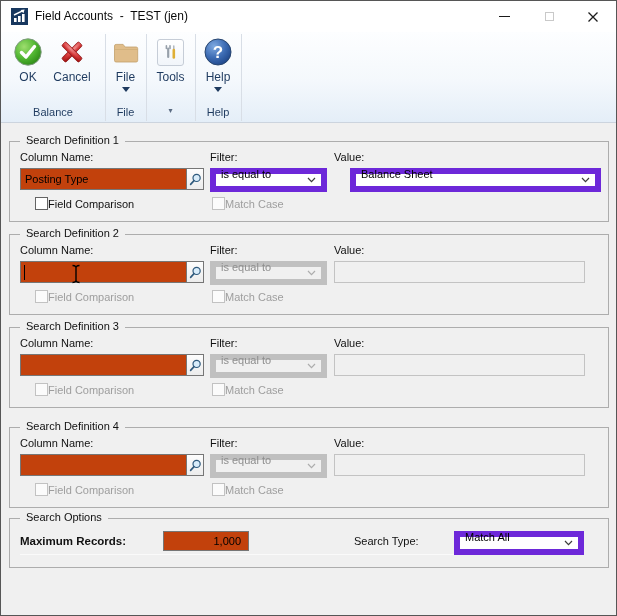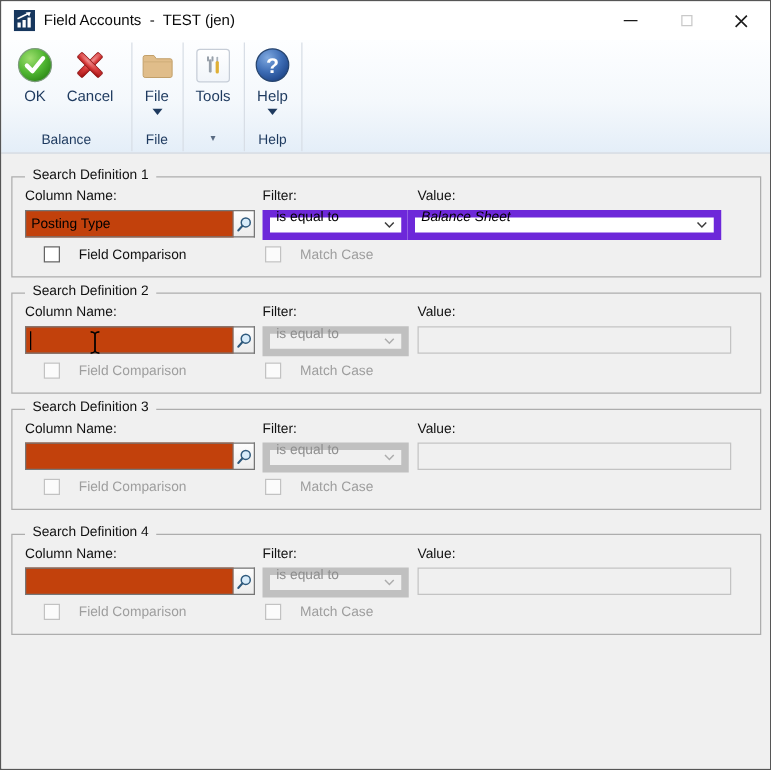--- a/index.html
+++ b/index.html
@@ -50,21 +50,21 @@
             font-size:11px; color:#000; padding:0 4px; }
   .tinput.dis { background:#f0f0f0; border-color:#c3c3c3; }
   .lookup-btn { position:absolute; width:17px; height:22px; border:1px solid #767676;
                 border-left:none; background:linear-gradient(#fdfdfd,#ececec);
                 display:flex; align-items:center; justify-content:center; cursor:pointer; }
   .combo { position:absolute; height:22px; background:#fff; border:6px solid #6d28d9;
            font-size:11px; color:#000; display:flex; align-items:center;
            padding:0 18px 12px 5px; cursor:default; }
   .combo.disabled { background:#f0f0f0; border-color:#c0c0c0; color:#8e8e8e; }
   .combo .chev { position:absolute; right:5px; top:50%; transform:translateY(-50%); }
-  .cbrow { position:absolute; top:55px; display:flex; align-items:center; gap:15px;
+  .cbrow { position:absolute; top:55px; display:flex; align-items:center; gap:0;
            font-size:11px; color:#111; }
   .cbbox { width:13px; height:13px; background:#fff; border:1px solid #646464; flex:0 0 auto; }
   .cbrow.disabled { color:#9e9e9e; }
   .cbrow.disabled .cbbox { border-color:#c2c2c2; background:#fbfbfb; }
   .caret { position:absolute; width:1px; height:15px; background:#000; }
   .opt-line { position:absolute; height:1px; background:#dedede; border-bottom:1px solid #fafafa; }
   .ibeam-cursor { position:absolute; }
 </style>
 </head>
 <body>
@@ -204,21 +204,21 @@
           <circle cx="7.6" cy="4.9" r="3.6" fill="#d8ecfa" stroke="#2f5a7d" stroke-width="1.2"></circle>
           <path d="M5 7.6 L1.6 11.4" stroke="#2f5a7d" stroke-width="1.6" stroke-linecap="round"></path>
         </svg>
       </div>
       <div class="combo" style="left:200px; top:26px; width:117px;">
         <span>is equal to</span>
         <svg class="chev" width="9" height="6" viewBox="0 0 9 6">
           <path d="M1 1 L4.5 4.6 L8 1" fill="none" stroke="#3c3c3c" stroke-width="1.2"></path>
         </svg>
       </div>
-      <div class="combo" style="left:316px; top:26px; width:251px;font-style:italic;">
+      <div class="combo" style="left:340px; top:26px; width:251px;">
         <span>Balance Sheet</span>
         <svg class="chev" width="9" height="6" viewBox="0 0 9 6">
           <path d="M1 1 L4.5 4.6 L8 1" fill="none" stroke="#3c3c3c" stroke-width="1.2"></path>
         </svg>
       </div>
       <div class="cbrow" style="left:25px;">
         <span class="cbbox"></span>
         <span>Field Comparison</span>
       </div>
       <div class="cbrow disabled" style="left:202px;">
@@ -312,15 +312,28 @@
       <div class="cbrow disabled" style="left:25px;">
         <span class="cbbox"></span>
         <span>Field Comparison</span>
       </div>
       <div class="cbrow disabled" style="left:202px;">
         <span class="cbbox"></span>
         <span>Match Case</span>
       </div>
     </div>
 
+    <div class="groupbox" style="top:395px; height:50px;">
+      <span class="legend">Search Options</span>
+      <span class="flabel" style="left:10px; top:16px; font-weight:bold; font-size:11.5px;">Maximum Records:</span>
+      <input class="tinput" style="left: 153px; top: 12px; width: 86px; height: 20px; text-align: right; padding-right: 7px;" value="1,000">
+      <div class="opt-line" style="left:10px; top:35px; width:434px;"></div>
+      <span class="flabel" style="left:344px; top:16px;">Search Type:</span>
+      <div class="combo" style="left:444px; top:12px; width:130px; height:20px;">
+        <span>Match All</span>
+        <svg class="chev" width="9" height="6" viewBox="0 0 9 6">
+          <path d="M1 1 L4.5 4.6 L8 1" fill="none" stroke="#3c3c3c" stroke-width="1.2"></path>
+        </svg>
+      </div>
+    </div>
 
   </div>
 </div>
 
 </body></html>

